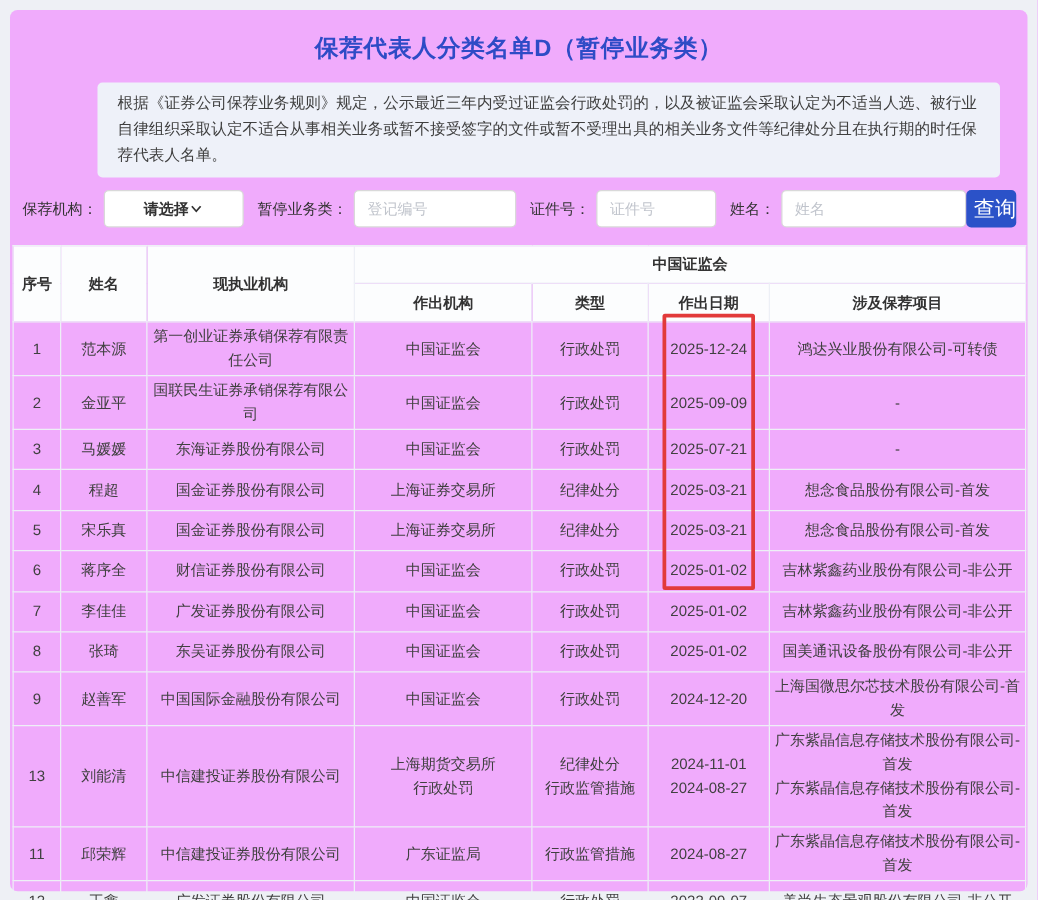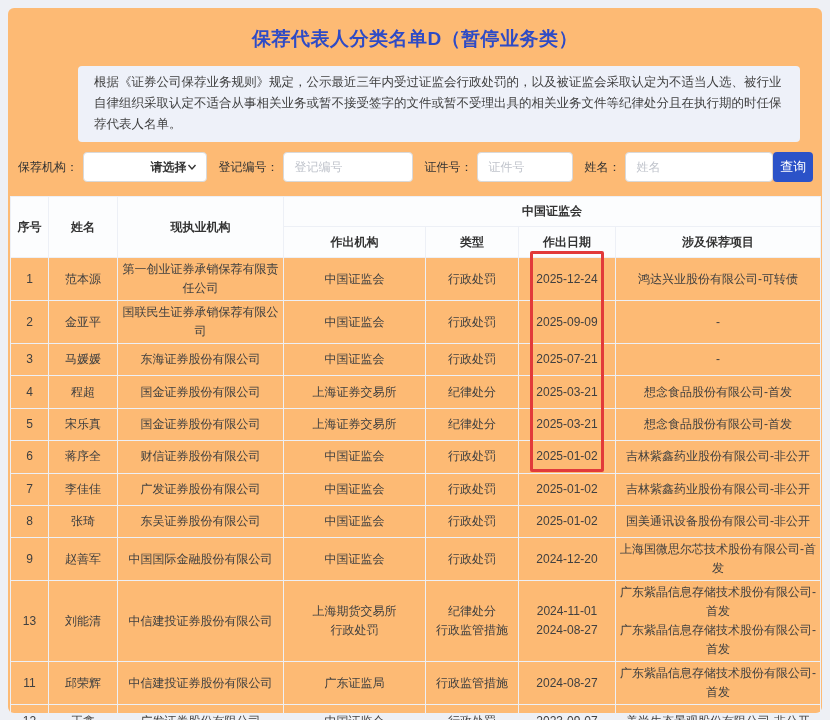--- a/index.html
+++ b/index.html
@@ -3,21 +3,21 @@
 <meta charset="utf-8">
 <style>
   html,body{margin:0;padding:0;}
   body{
     width:830px;height:720px;position:relative;overflow:hidden;
     background:#eef0f5;
     font-family:"Liberation Sans","DejaVu Sans",sans-serif;
   }
   .card{
     position:absolute;left:8px;top:8px;width:814px;height:705px;
-    background:#fdba74;border-radius:6px;
+    background:#f0abfc;border-radius:6px;
   }
   .title{
     position:absolute;top:18px;left:0;right:0;margin:0;
     text-align:center;font-size:19px;font-weight:bold;color:#2e4bc6;
     letter-spacing:0.5px;
   }
   .notice{
     position:absolute;top:58px;left:22px;right:22px;
     background:#eef1f9;border-radius:4px;
     padding:6px 16px 7px;
@@ -27,36 +27,36 @@
   .filters{
     position:absolute;top:144px;left:10px;right:9px;height:30px;
     display:flex;align-items:center;
     font-size:12px;color:#333;white-space:nowrap;
   }
   .flabel{margin-right:5px;}
   .flabel.gap{margin-left:11px;}
   .select{
     width:126px;height:30px;box-sizing:border-box;
     border:1px solid #d9d9d9;border-radius:4px;background:#fff;
-    display:flex;align-items:center;justify-content:flex-end;
+    display:flex;align-items:center;justify-content:center;
     padding:0 8px;cursor:pointer;
   }
   .select .sel-text{font-size:12px;font-weight:600;color:#333;}
   .finput{
     height:30px;box-sizing:border-box;border:1px solid #d9d9d9;border-radius:4px;
     padding:0 10px;font-size:12px;color:#333;outline:none;
     font-family:"Liberation Sans","DejaVu Sans",sans-serif;
   }
   .finput::placeholder{color:#c0c4cc;}
   .w-reg{width:130px;}
   .w-cert{width:96px;}
   .w-name{width:148px;}
   .search-btn{
     margin-left:auto;width:40px;height:30px;border:none;border-radius:4px;
-    background:#2b52c8;color:#fff;font-size:13px;cursor:pointer;
+    background:#2b52c8;color:#fff;font-size:17px;cursor:pointer;
     font-family:"Liberation Sans","DejaVu Sans",sans-serif;
   }
   .table-wrap{position:absolute;top:188px;left:2px;width:810px;}
   table.grid{
     width:810px;border-collapse:collapse;table-layout:fixed;
   }
   table.grid th,table.grid td{
     border:1px solid #edf0f6;text-align:center;vertical-align:middle;
     font-size:12px;white-space:pre-line;
     overflow:hidden;
@@ -87,21 +87,21 @@
 
   <div class="filters">
     <span class="flabel">保荐机构：</span>
     <div class="select">
       <span class="sel-text">请选择</span>
       <svg width="12" height="12" viewBox="0 0 12 12">
         <polyline points="2.5,4 6,8 9.5,4" fill="none" stroke="#333" stroke-width="1.4"></polyline>
       </svg>
     </div>
 
-    <span class="flabel gap">登记编号：</span>
+    <span class="flabel gap">暂停业务类：</span>
     <input class="finput w-reg" type="text" placeholder="登记编号" style="">
 
     <span class="flabel gap">证件号：</span>
     <input class="finput w-cert" type="text" placeholder="证件号" style="">
 
     <span class="flabel gap">姓名：</span>
     <input class="finput w-name" type="text" placeholder="姓名" style="">
 
     <button class="search-btn">查询</button>
   </div>

